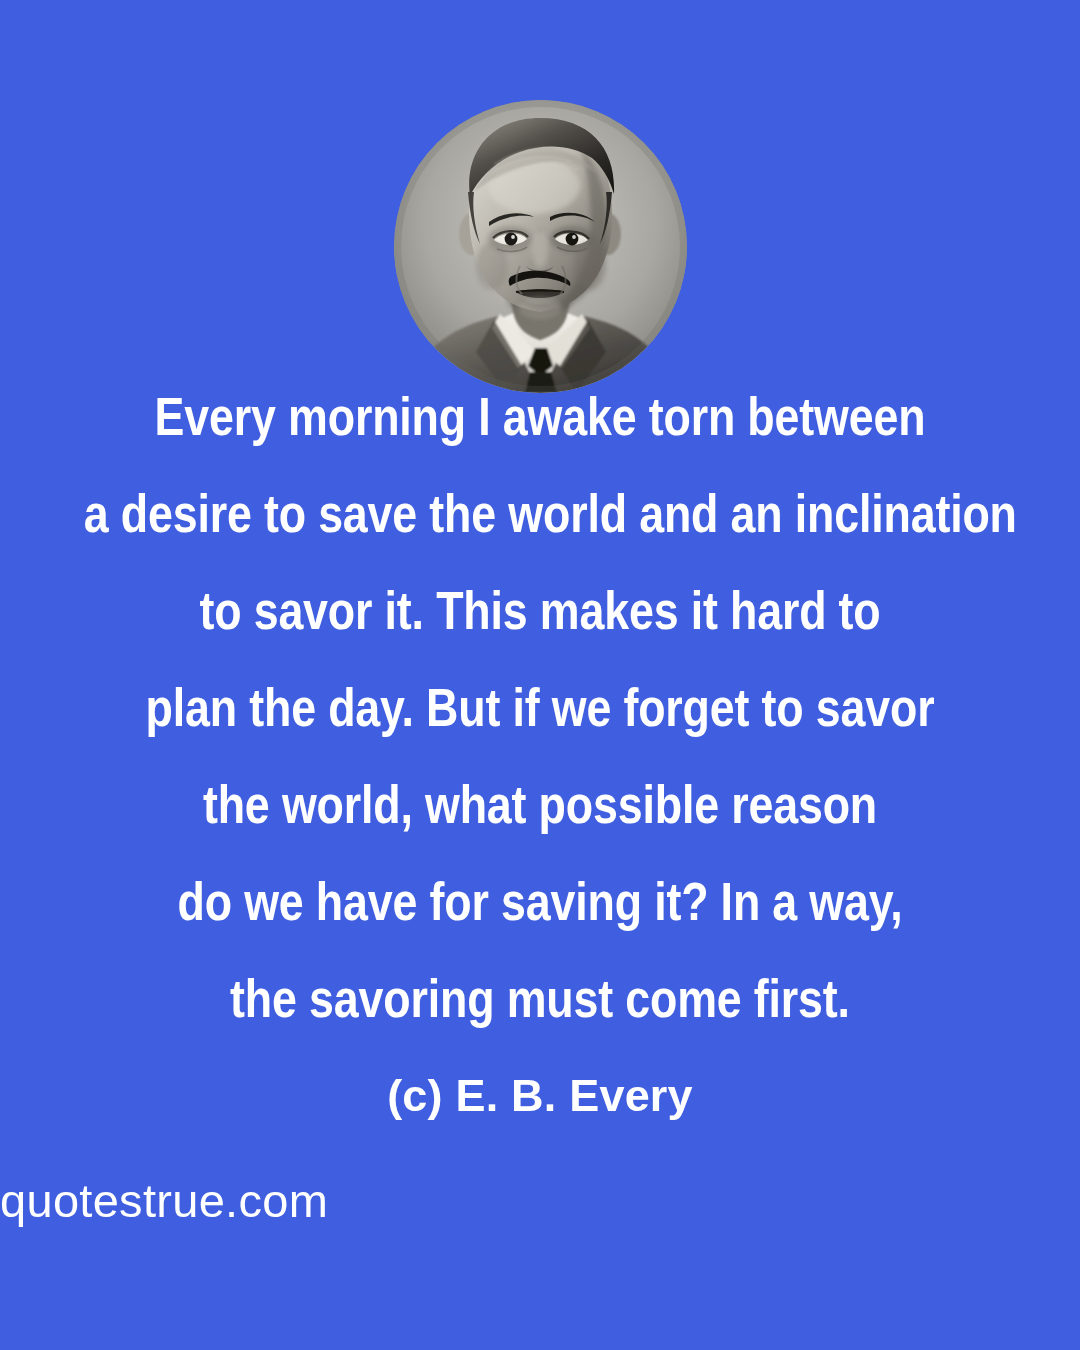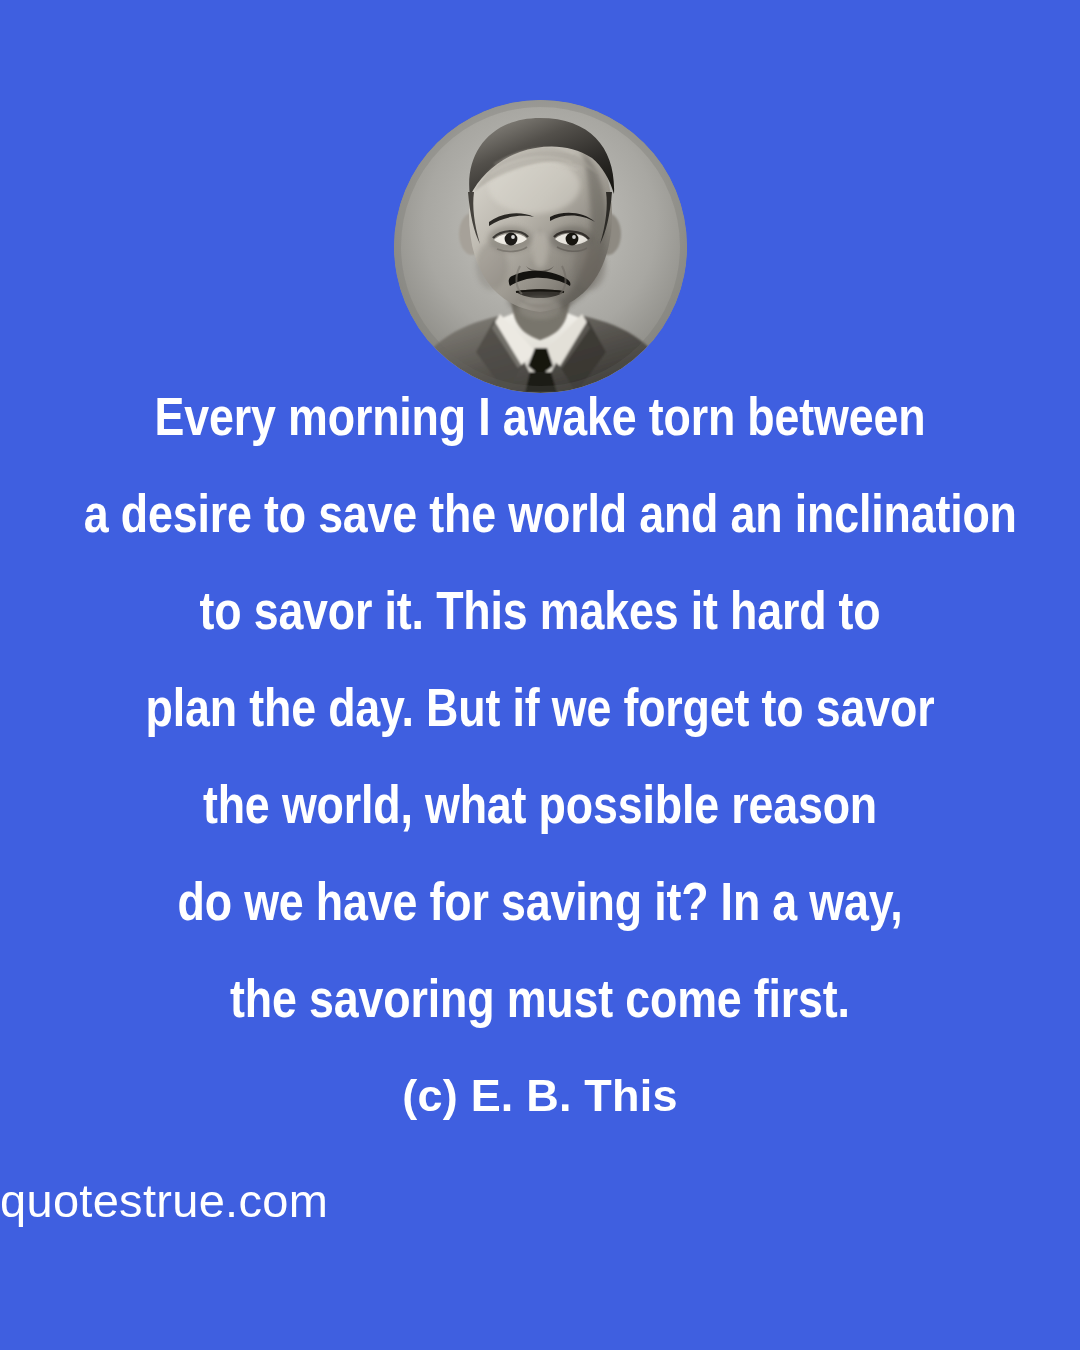--- a/index.html
+++ b/index.html
@@ -217,17 +217,17 @@
   <div id="quote-block">
     <span class="quote-line">Every morning I awake torn between</span>
     <span class="quote-line">a desire to save the world and an inclination</span>
     <span class="quote-line">to savor it. This makes it hard to</span>
     <span class="quote-line">plan the day. But if we forget to savor</span>
     <span class="quote-line">the world, what possible reason</span>
     <span class="quote-line">do we have for saving it? In a way,</span>
     <span class="quote-line">the savoring must come first.</span>
   </div>
 
-  <div id="attribution">(c) E. B. This</div>
+  <div id="attribution">(c) E. B. Every</div>
 
   <div id="source-site">quotestrue.com</div>
 
 </div>
 
 </body></html>

